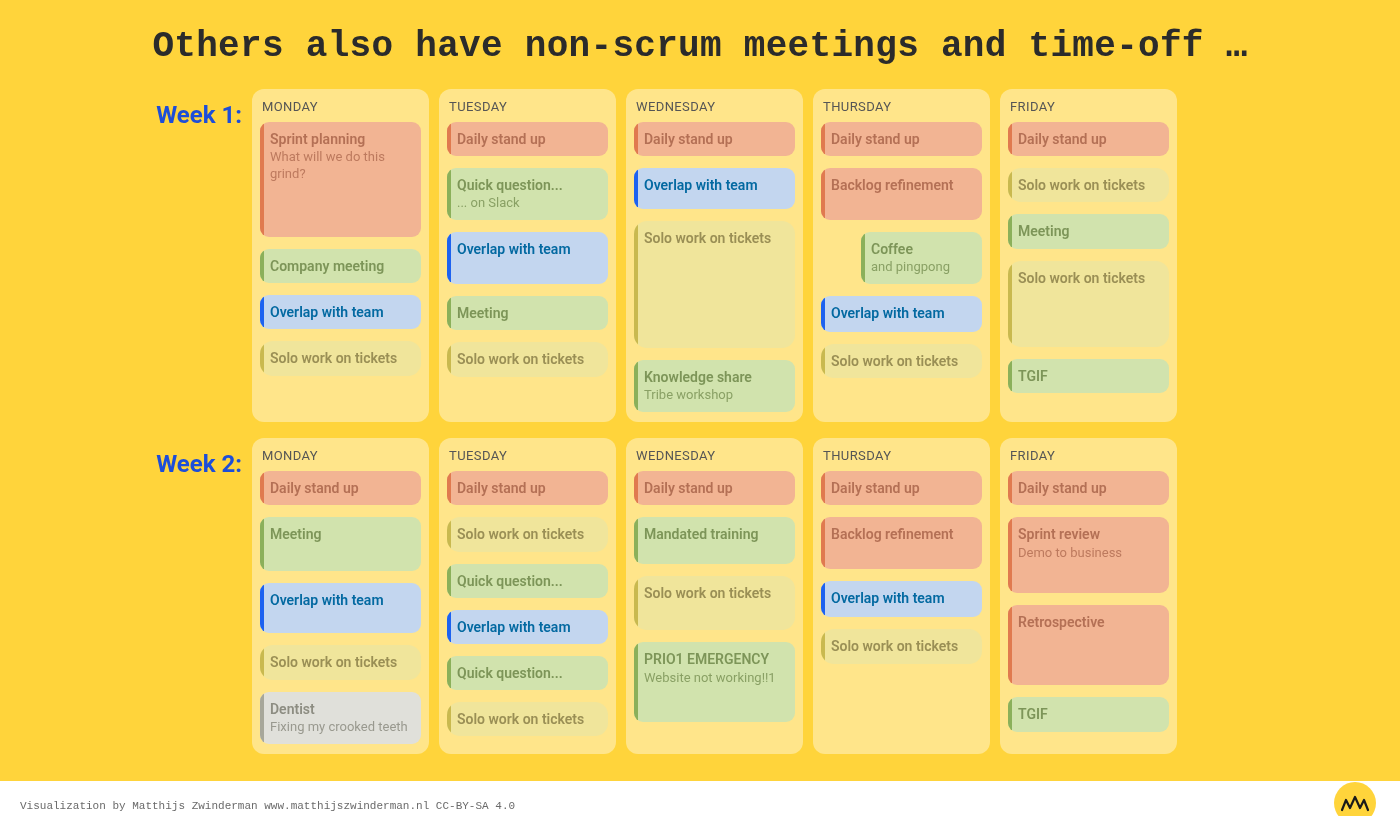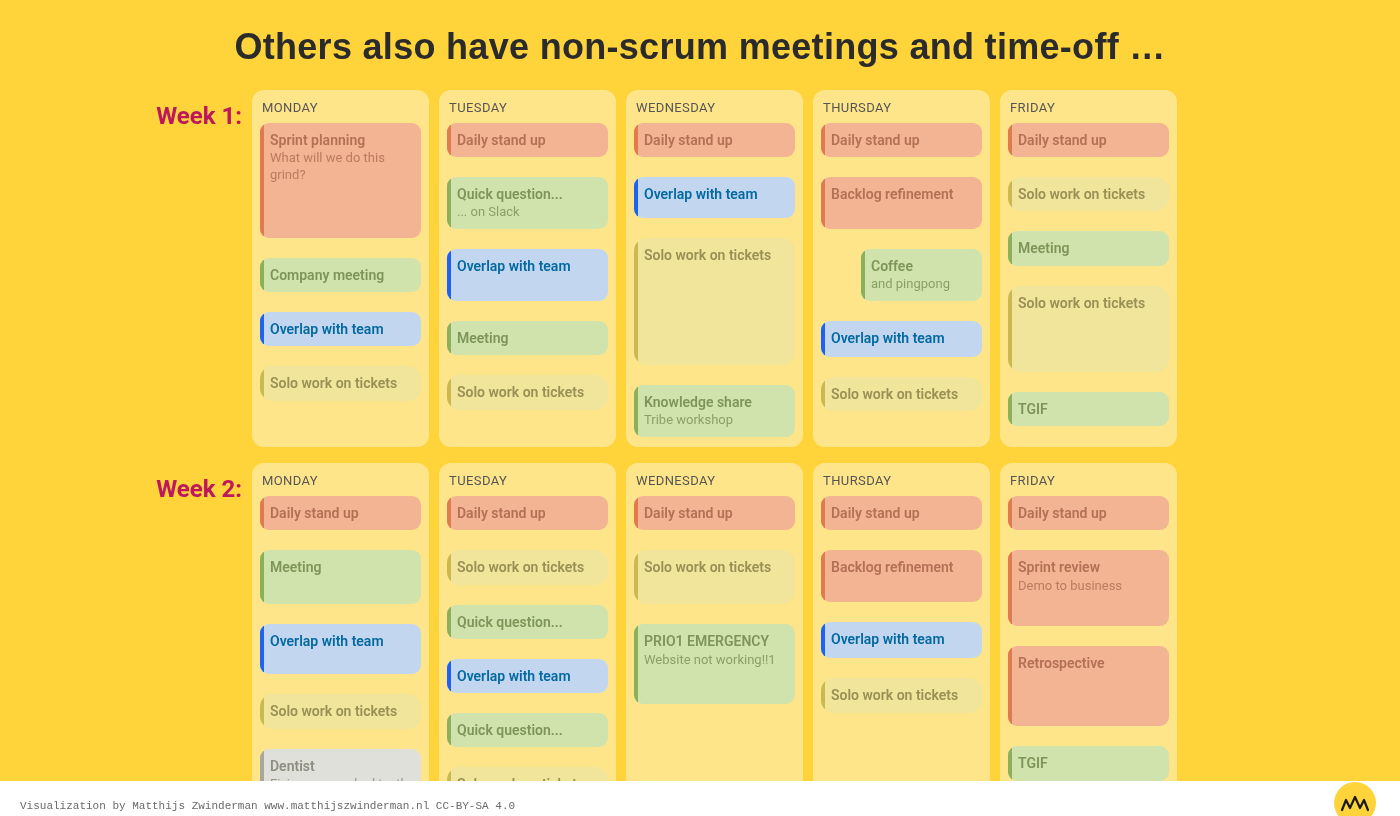--- a/index.html
+++ b/index.html
@@ -9,39 +9,39 @@
     font-family: -apple-system, BlinkMacSystemFont, "Segoe UI", Roboto, Helvetica, Arial, sans-serif;
   }
   .canvas {
     background: #ffd43b;
     width: 1400px;
     height: 781px;
     position: relative;
     padding-top: 26px;
   }
   .title {
-    font-family: Liberation Sans, sans-serif;
+    font-family: Liberation Mono, monospace;
     font-weight: 700;
     font-size: 36px;
     text-align: center;
     color: #2b2b2b;
     margin-bottom: 22px;
     letter-spacing: 0.3px;
   }
   .rows { display: flex; flex-direction: column; gap: 16px; }
   .weekrow {
     display: flex;
     align-items: flex-start;
     padding-left: 132px;
   }
   .weeklabel {
     width: 120px;
     font-weight: 700;
     font-size: 24px;
-    color: #be185d;
+    color: #1d4ed8;
     padding-top: 12px;
     text-align: right;
     padding-right: 10px;
   }
   .days {
     display: flex;
     gap: 10px;
   }
   .daycol {
     width: 177px;
@@ -50,21 +50,21 @@
     padding: 10px 8px 10px 8px;
   }
   .dayhead {
     color: #555;
     font-size: 13px;
     font-weight: 400;
     letter-spacing: 0.4px;
     margin-bottom: 8px;
     padding-left: 2px;
   }
-  .cards { display: flex; flex-direction: column; gap: 20px; }
+  .cards { display: flex; flex-direction: column; gap: 12px; }
   .card {
     border-radius: 9px;
     padding: 8px 10px 8px 10px;
     position: relative;
     overflow: hidden;
     font-size: 14px;
     font-weight: 600;
     line-height: 1.3;
   }
   .card::before {
@@ -274,20 +274,23 @@
                 <span class="ttl">Solo work on tickets</span>
               </div>
             </div>
           </div>
           <div class="daycol">
             <div class="dayhead">WEDNESDAY</div>
             <div class="cards">
               <div class="card c-orange" style="min-height: 34px;">
                 <span class="ttl">Daily stand up</span>
               </div>
+              <div class="card c-green" style="min-height: 47px;">
+                <span class="ttl">Mandated training</span>
+              </div>
               <div class="card c-yellow" style="min-height: 54px;">
                 <span class="ttl">Solo work on tickets</span>
               </div>
               <div class="card c-green" style="min-height: 80px;">
                 <span class="ttl">PRIO1 EMERGENCY</span>
                 <span class="sub">Website not working!!1</span>
               </div>
             </div>
           </div>
           <div class="daycol">

